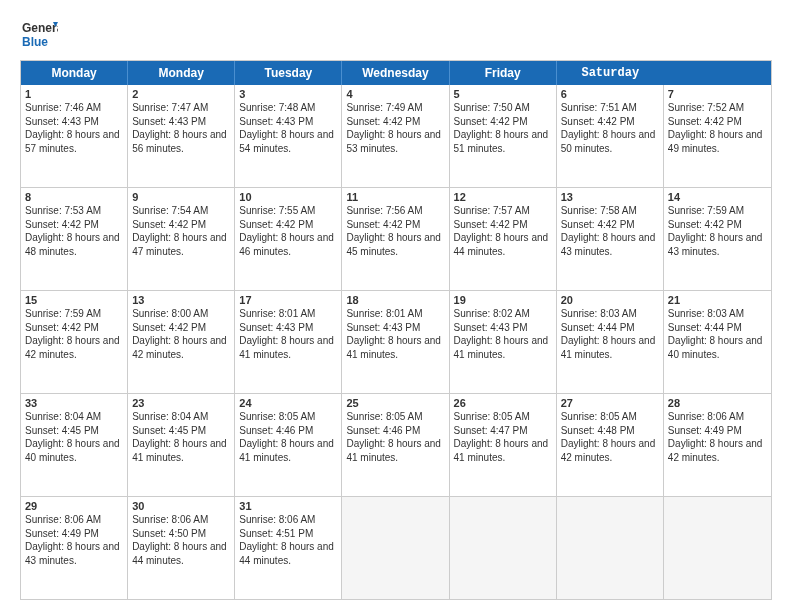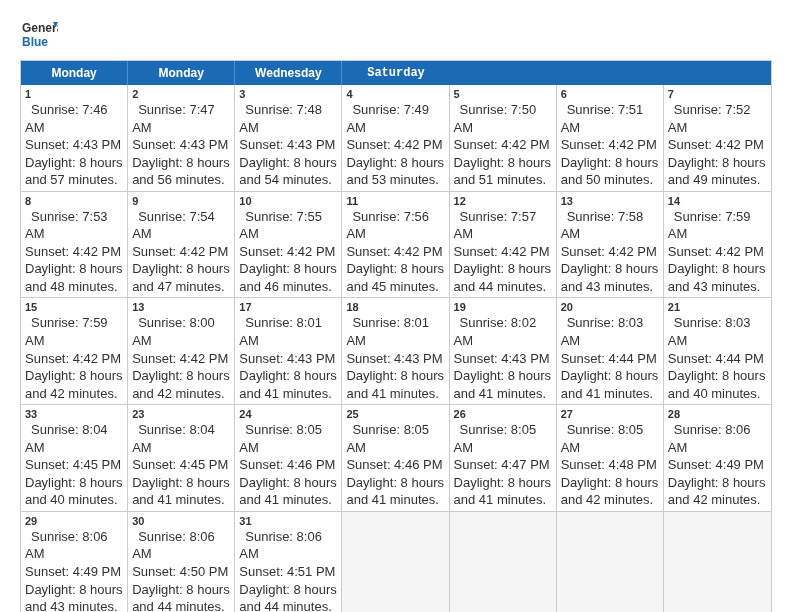--- a/index.html
+++ b/index.html
@@ -83,24 +83,23 @@
     .cal-cell:last-child { border-right: none; }
     .cal-cell.empty { background: #f5f5f5; }
     .day-num {
       font-size: 11px;
       font-weight: bold;
       color: #333;
       display: block;
       margin-bottom: 1px;
     }
     .cell-text {
-      font-size: 13px;
+      font-size: 10px;
       color: #333;
       line-height: 1.35;
-      margin-left: 6px;
     }
   </style>
 </head>
 <body>
 
 <div class="page">
   <div class="header">
     <div class="logo">
   <svg width="38" height="38" viewBox="0 0 38 38">
     <text x="2" y="16" font-size="12" font-weight="bold" font-family="Arial" fill="#333">General</text>
@@ -111,21 +110,23 @@
     <div class="title-block">
       <div class="main-title"></div>
       <div class="subtitle"></div>
     </div>
   </div>
 
   <div class="calendar">
     <div class="cal-header-row">
     <div class="cal-header-cell">Monday</div>
         <div class="cal-header-cell">Monday</div>
+        <div class="cal-header-cell">Tuesday</div>
         <div class="cal-header-cell">Wednesday</div>
+        <div class="cal-header-cell">Friday</div>
         <div class="cal-header-cell">Saturday</div>
       </div>
     <div class="cal-body">
     <div class="cal-week">
           <div class="cal-cell">
         <span class="day-num">1</span>
         <span class="cell-text">Sunrise: 7:46 AM<br>Sunset: 4:43 PM<br>Daylight: 8 hours and 57 minutes.</span>
       </div>
           <div class="cal-cell">
         <span class="day-num">2</span>

